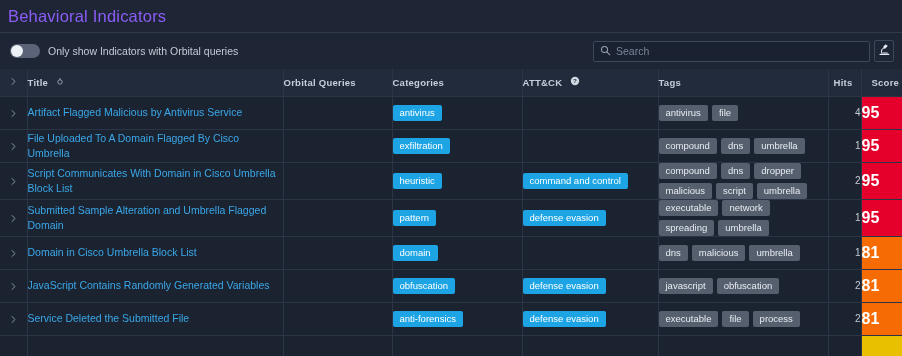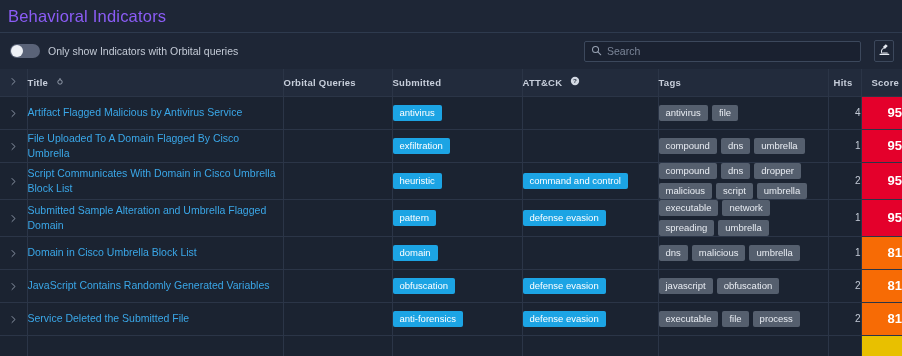--- a/index.html
+++ b/index.html
@@ -54,21 +54,21 @@
   .toggle-label {
     font-size: 10.5px;
     color: #c3cad6;
     white-space: nowrap;
   }
 
   .toolbar-right {
     position: absolute;
     right: 8px; top: 50%;
     transform: translateY(-50%);
-    display: flex; align-items: center; gap: 13px;
+    display: flex; align-items: center; gap: 4px;
   }
   .search-box {
     width: 277px; height: 21px;
     background: #1a2130;
     border: 1px solid #3c485c;
     border-radius: 2px;
     display: flex; align-items: center;
     padding: 0 6px;
     gap: 5px;
   }
@@ -125,22 +125,22 @@
   tbody td { background: #1b2331; }
   tbody tr { height: 33px; }
   td.c-exp { width: 27px; text-align: center; }
   td.c-title { padding: 4px 12px 4px 9px; }
   td.c-orbital { }
   td.c-cats { padding: 5px 8px 5px 9px; }
   td.c-attck { padding: 5px 8px 5px 9px; }
   td.c-tags { padding: 5px 8px 5px 9px; }
   td.c-hits { text-align: right; padding-right: 8px; font-size: 10px; color: #c3cad6; }
   td.c-score {
-    text-align: right;
-    font-size: 13px;
+    text-align: left;
+    font-size: 16px;
     font-weight: bold;
     color: #ffffff;
     border-bottom: 1px solid rgba(0,0,0,.18);
   }
 
   .title-link {
     font-size: 10.5px;
     color: #3aa7e8;
     line-height: 15px;
     text-decoration: none;
@@ -233,21 +233,21 @@
                   <circle cx="6" cy="6" r="3.3" stroke="#aab3c2" stroke-width="1.2"></circle>
                   <line x1="6" y1="0.6" x2="6" y2="2.4" stroke="#aab3c2" stroke-width="1.2" stroke-linecap="round"></line>
                 </svg>
               </span>
             </span>
           </th>
           <th>
             <span>Orbital Queries</span>
           </th>
           <th>
-            <span>Submitted</span>
+            <span>Categories</span>
           </th>
           <th>
             <span class="th-inner">
               <span>ATT&amp;CK</span>
               <span>
                 <svg width="10" height="10" viewBox="0 0 12 12" aria-hidden="true">
                   <circle cx="6" cy="6" r="5" fill="#d3d9e3"></circle>
                   <text x="6" y="8.7" text-anchor="middle" font-size="7.5" font-family="Liberation Sans, sans-serif" font-weight="bold" fill="#222b3c">?</text>
                 </svg>
               </span>

